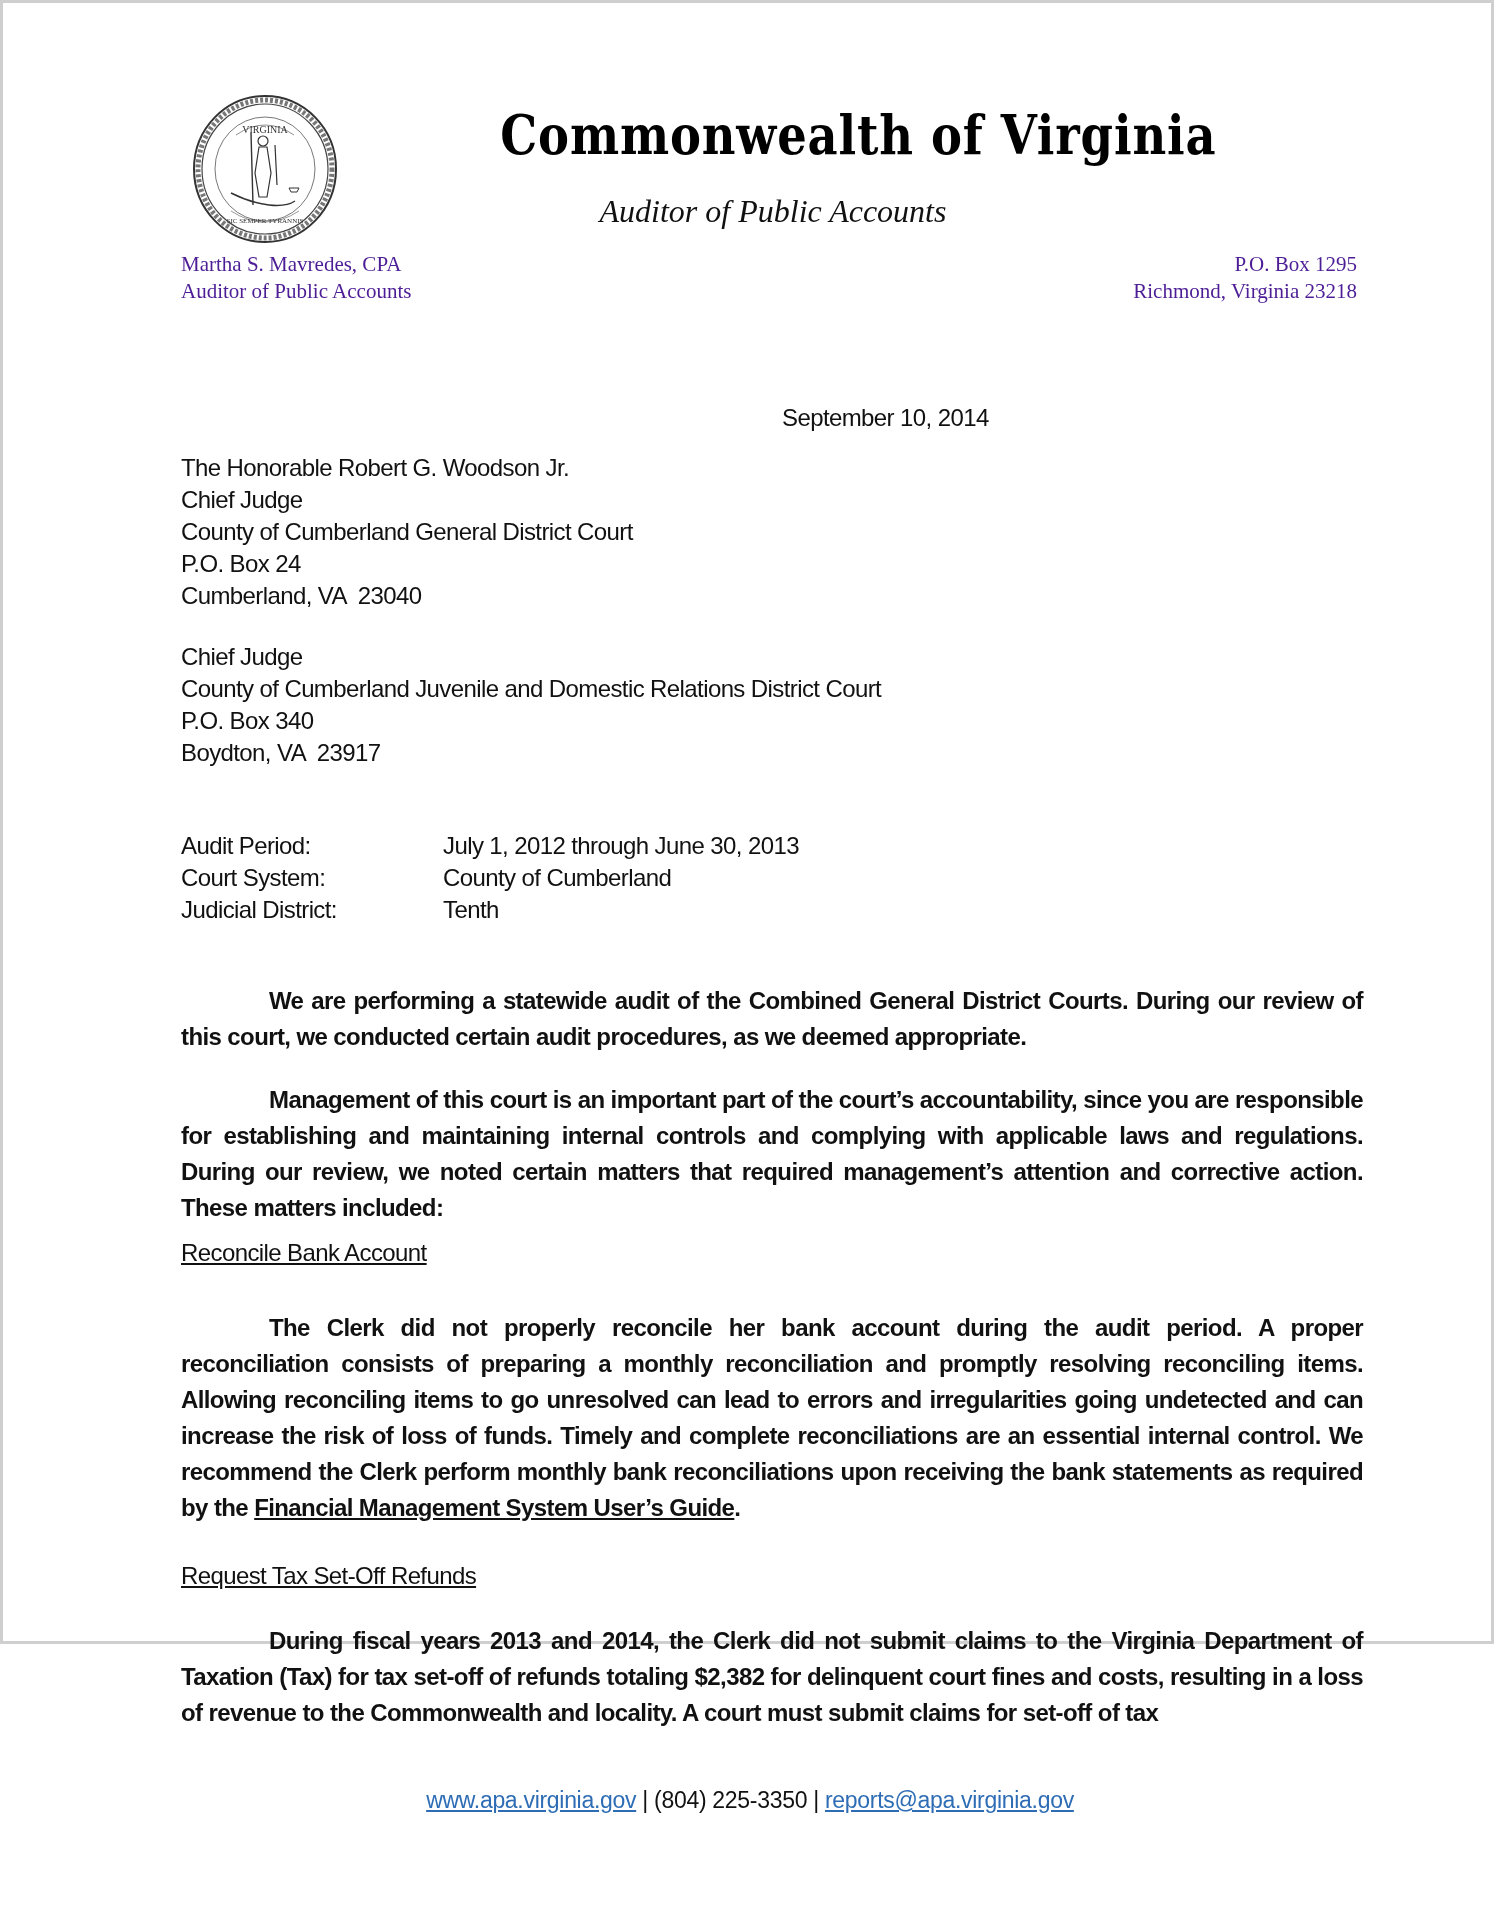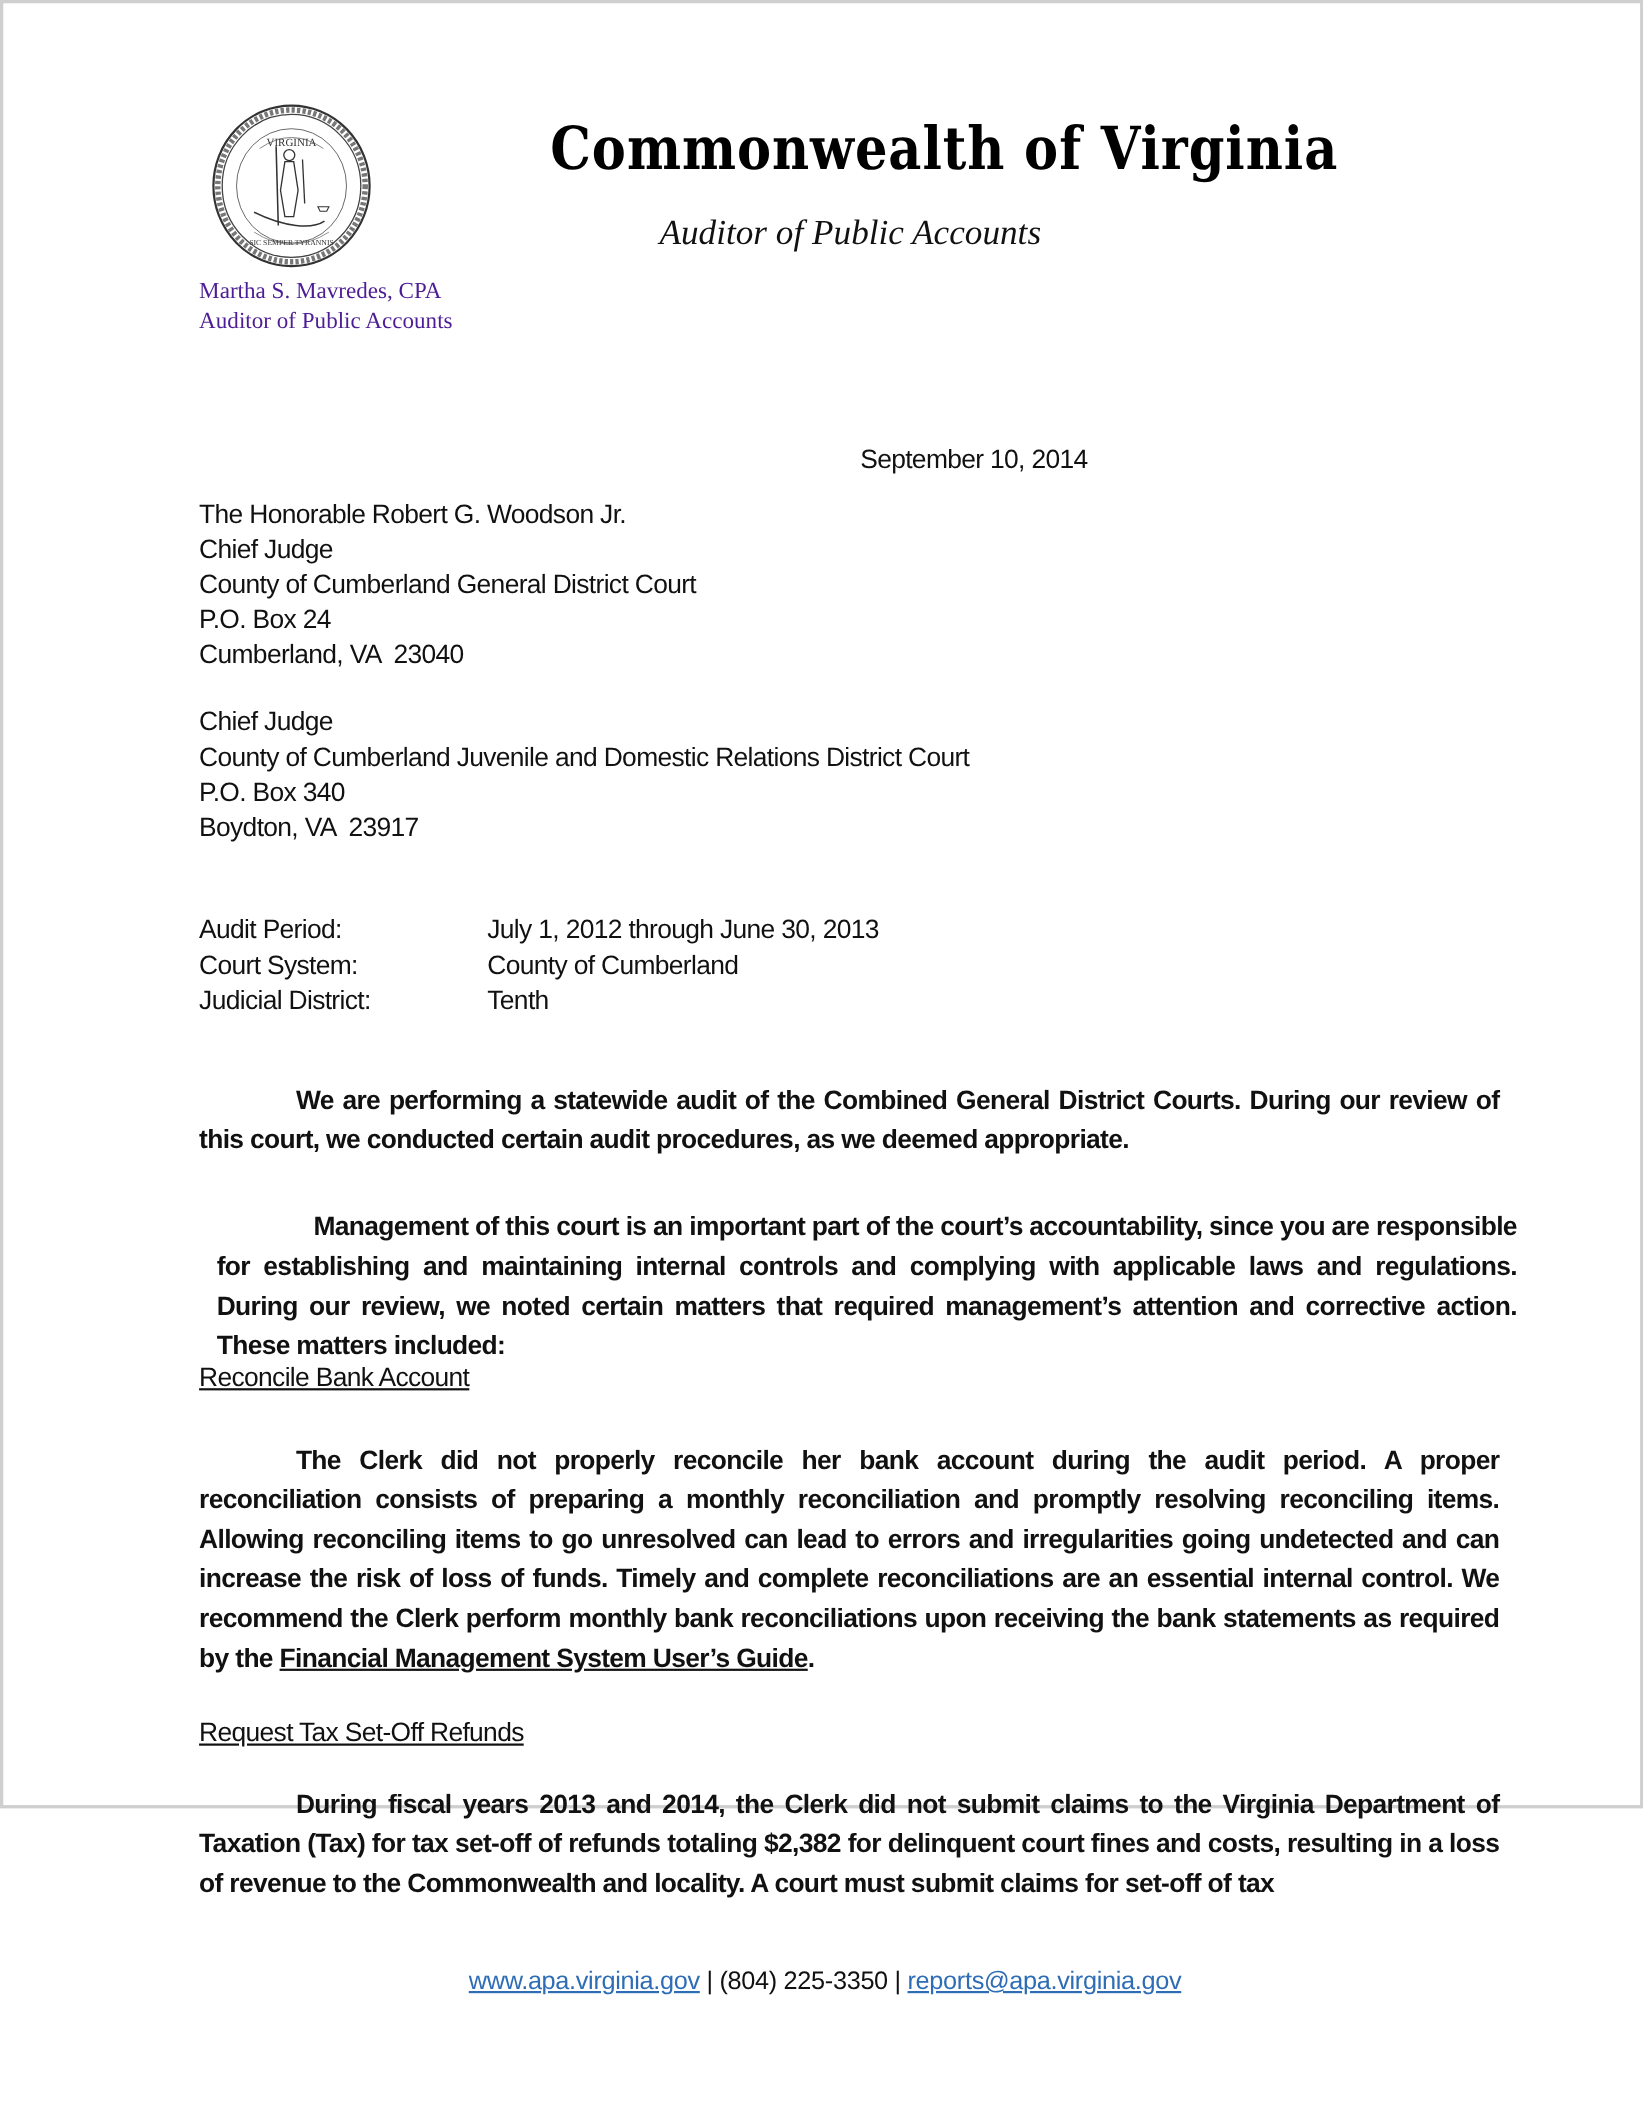--- a/index.html
+++ b/index.html
@@ -88,20 +88,24 @@
     <text x="74" y="130" text-anchor="middle" font-family="Liberation Serif, serif" font-size="7" fill="#333">SIC SEMPER TYRANNIS</text>
   </svg>
 
   <div class="abs title">Commonwealth of Virginia</div>
   <div class="abs serif subtitle">Auditor of Public Accounts</div>
 
   <div class="abs serif hdr hdr-left">
     <div>Martha S. Mavredes, CPA</div>
     <div>Auditor of Public Accounts</div>
   </div>
+  <div class="abs serif hdr hdr-right">
+    <div>P.O. Box 1295</div>
+    <div>Richmond, Virginia 23218</div>
+  </div>
 
   <div class="abs body-text date">September 10, 2014</div>
 
   <div class="abs body-text addr addr1">
     <div>The Honorable Robert G. Woodson Jr.</div>
     <div>Chief Judge</div>
     <div>County of Cumberland General District Court</div>
     <div>P.O. Box 24</div>
     <div style="white-space:pre">Cumberland, VA  23040</div>
   </div>
@@ -121,21 +125,21 @@
       <span class="meta-label">Court System:</span>
       <span>County of Cumberland</span>
     </div>
     <div class="meta-row">
       <span class="meta-label">Judicial District:</span>
       <span>Tenth</span>
     </div>
   </div>
 
   <p class="para body-text indent p1" style="margin:0">We are performing a statewide audit of the Combined General District Courts.  During our review of this court, we conducted certain audit procedures, as we deemed appropriate.</p>
-  <p class="para body-text indent p2" style="margin:16px">Management of this court is an important part of the court’s accountability, since you are responsible for establishing and maintaining internal controls and complying with applicable laws and regulations.  During our review, we noted certain matters that required management’s attention and corrective action.  These matters included:</p>
+  <p class="para body-text indent p2" style="margin:0">Management of this court is an important part of the court’s accountability, since you are responsible for establishing and maintaining internal controls and complying with applicable laws and regulations.  During our review, we noted certain matters that required management’s attention and corrective action.  These matters included:</p>
 
   <div class="abs body-text h1">Reconcile Bank Account</div>
   <p class="para body-text indent p3" style="margin:0"><span>The Clerk did not properly reconcile her bank account during the audit period.  A proper reconciliation consists of preparing a monthly reconciliation and promptly resolving reconciling items.  Allowing reconciling items to go unresolved can lead to errors and irregularities going undetected and can increase the risk of loss of funds. Timely and complete reconciliations are an essential internal control. We recommend the Clerk perform monthly bank reconciliations upon receiving the bank statements as required by the </span><span class="u">Financial Management System User’s Guide</span><span>.</span></p>
 
   <div class="abs body-text h2">Request Tax Set-Off Refunds</div>
   <p class="para body-text indent p4" style="margin:0">During fiscal years 2013 and 2014, the Clerk did not submit claims to the Virginia Department of Taxation (Tax) for tax set-off of refunds totaling $2,382 for delinquent court fines and costs, resulting in a loss of revenue to the Commonwealth and locality.  A court must submit claims for set-off of tax</p>
 
   <div class="footer">
     <a>www.apa.virginia.gov</a><span style="white-space:pre"> | </span><span>(804) 225-3350</span><span style="white-space:pre"> | </span><a>reports@apa.virginia.gov</a>
   </div>

